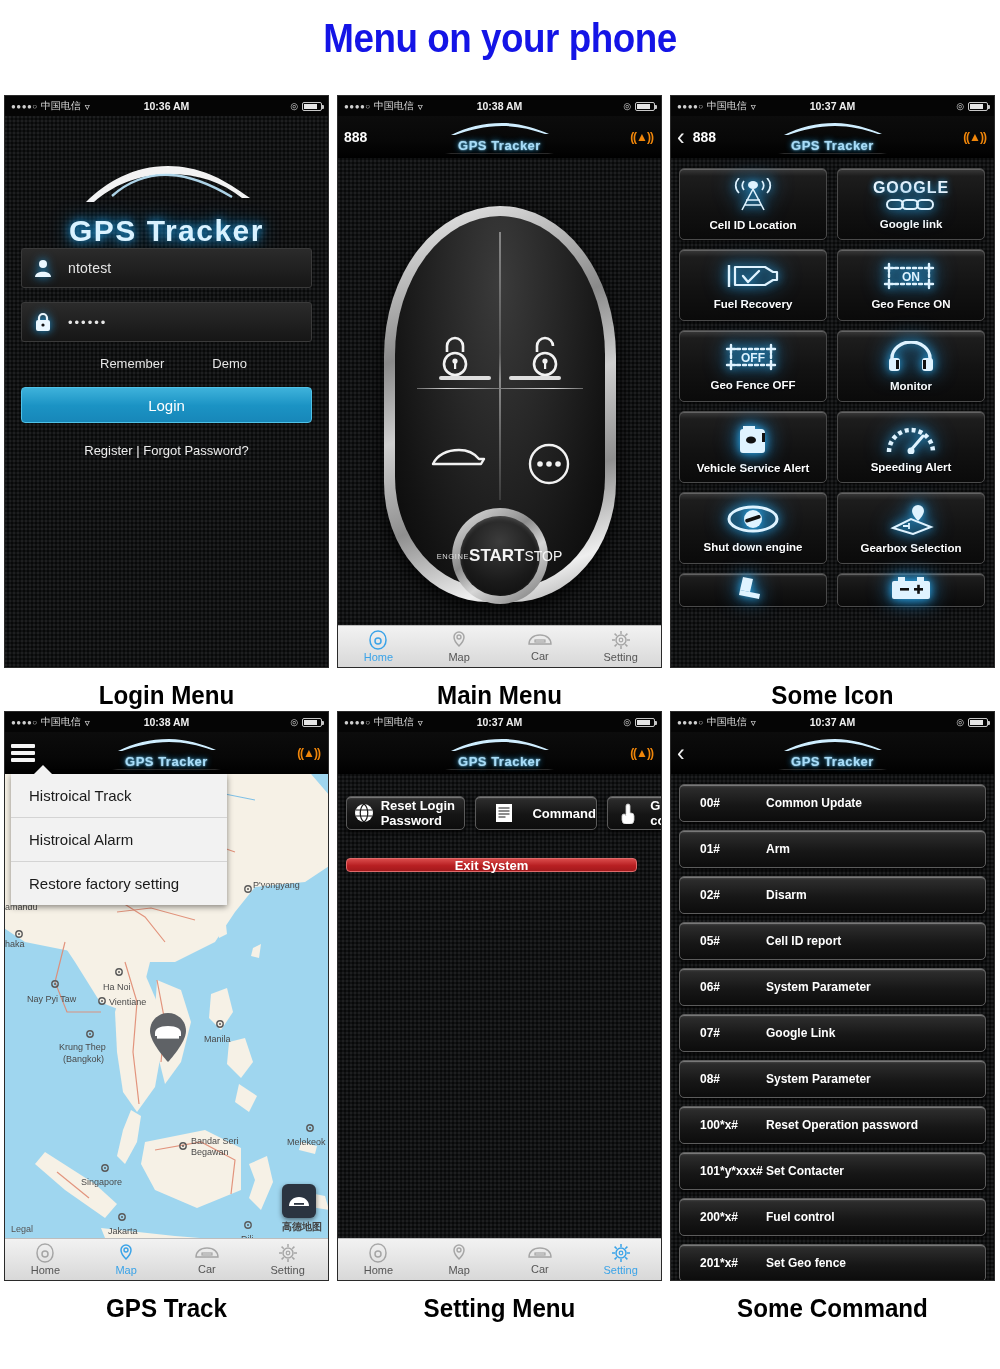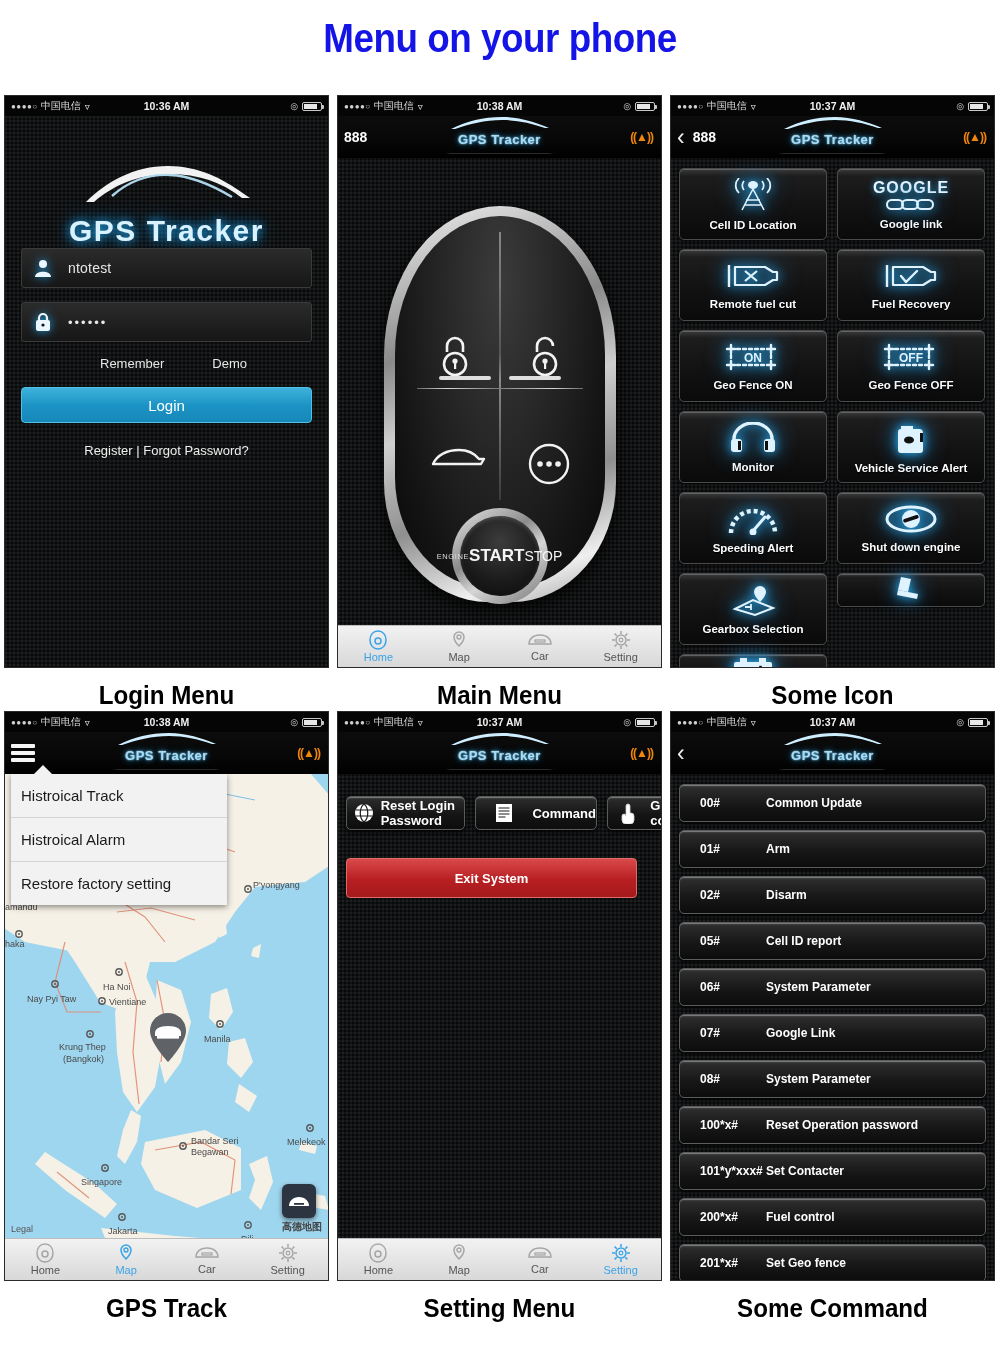--- a/index.html
+++ b/index.html
@@ -75,21 +75,21 @@
   }
   .sb-batt::after{content:"";position:absolute;right:-3px;top:2px;width:2px;height:4px;background:#c8c8c8;border-radius:0 1px 1px 0;}
   .sb-batt i{position:absolute;left:1px;top:1px;bottom:1px;width:70%;background:#e6e6e6;display:block;}
   .sb-lock { font-size: 9px; color:#cfcfcf; }
 
   
   .titlebar {
     position: relative; z-index: 4;
     height: 42px;
     background: linear-gradient(#0c0c0c,#070707 60%,#000);
-    display: flex; justify-content: center;
+    display: flex; align-items: center; justify-content: center;
   }
   .titlebar::after{
     content:"";position:absolute;left:0;right:0;bottom:0;height:5px;
     background:radial-gradient(ellipse 60% 160% at 50% -40%, #2a2a2a 40%, transparent 42%);
   }
   .brand { text-align:center; line-height:1; }
   .brand .carline { display:block; height:15px; }
   .brand .btxt {
     font-size: 13px; color:#a8dcf7; font-weight:bold; letter-spacing:0.5px;
     text-shadow: 0 0 6px #1c9fe0, 0 0 2px #cfefff;
@@ -206,21 +206,21 @@
   .set-list { position:relative; z-index:3; padding:22px 8px 0 8px; display:flex; flex-direction:row; gap:10px; }
   .set-row {
     height:34px; border-radius:5px;
     background: linear-gradient(#474747 0%, #2a2a2a 9%, #151515 55%, #0d0d0d 100%);
     border:1px solid #5a5a5a;
     box-shadow: inset 0 1px 0 rgba(255,255,255,0.28), 0 2px 4px rgba(0,0,0,0.8);
     display:flex; align-items:center; color:#fff; font-size:13px; font-weight:bold;
   }
   .set-row .si { width:56px; display:flex; align-items:center; justify-content:center; color:#fff;}
   .exit-btn {
-    position:relative; z-index:3; margin:28px 24px 0 8px; height:40px; border-radius:4px;
+    position:relative; z-index:3; margin:28px 24px 0 8px; height:14px; border-radius:4px;
     background: linear-gradient(#d94a4a,#b81f22 55%, #a4191c);
     border:1px solid #e06b6b;
     display:flex; align-items:center; justify-content:center;
     color:#fff; font-size:13px; font-weight:bold;
   }
 
   
   .cmd-list { position:relative; z-index:3; padding:10px 8px 0 8px; display:flex; flex-direction:column; gap:8px; }
   .cmd-row {
     height:38px; border-radius:5px;
@@ -237,21 +237,21 @@
   .map-svg { position:absolute; left:0; top:0; }
   .dropmenu {
     position:absolute; z-index:7; left:6px; top:62px; width:216px;
     background:#f2f2f2; box-shadow:0 2px 6px rgba(0,0,0,0.45);
   }
   .dropmenu::before{
     content:""; position:absolute; top:-9px; left:22px;
     border-left:10px solid transparent; border-right:10px solid transparent;
     border-bottom:10px solid #f2f2f2;
   }
-  .dm-item { padding:13px 10px; font-size:15px; color:#1a1a1a; border-bottom:1px solid #d4d4d4;}
+  .dm-item { padding:13px 18px; font-size:15px; color:#1a1a1a; border-bottom:1px solid #d4d4d4;}
   .dm-item:last-child{border-bottom:none;}
   .map-pin { position:absolute; z-index:6; left:142px; top:300px; }
   .map-btn {
     position:absolute; z-index:6; right:12px; bottom:62px;
     width:34px; height:34px; border-radius:6px;
     background:#2b3440; display:flex; align-items:center; justify-content:center;
     box-shadow:0 2px 5px rgba(0,0,0,0.5);
   }
   .map-legal{position:absolute; z-index:6; left:6px; bottom:46px; font-size:9px; color:#555;}
   .map-credit{position:absolute; z-index:6; right:6px; bottom:46px; font-size:10px; color:#444; font-weight:bold;}
@@ -498,30 +498,20 @@
             <span class="gl">
               <svg width="52" height="13" viewBox="0 0 52 13">
                   <rect x="2" y="2" width="16" height="9" rx="4.5" fill="none" stroke="#dff3ff" stroke-width="2"></rect>
                   <rect x="17" y="2" width="16" height="9" rx="4.5" fill="none" stroke="#dff3ff" stroke-width="2"></rect>
                   <rect x="32" y="2" width="16" height="9" rx="4.5" fill="none" stroke="#dff3ff" stroke-width="2"></rect>
                 </svg>
             </span>
             <span class="ic-label">Google link</span>
           </div>
 
-          <div class="icon-cell">
-            <span class="gl">
-              <svg width="56" height="30" viewBox="0 0 56 30">
-                  <path d="M10 6 h30 l8 5 h4 v8 h-4 l-8 5 h-30 Z" fill="none" stroke="#dff3ff" stroke-width="2.2" stroke-linejoin="round"></path>
-                  <path d="M4 4 v22" stroke="#dff3ff" stroke-width="2.4"></path>
-                  <path d="M20 10 l12 10 M32 10 l-12 10" stroke="#dff3ff" stroke-width="2.2"></path>
-                </svg>
-            </span>
-            <span class="ic-label">Remote fuel cut</span>
-          </div>
 
           <div class="icon-cell">
             <span class="gl">
               <svg width="56" height="30" viewBox="0 0 56 30">
                   <path d="M10 6 h30 l8 5 h4 v8 h-4 l-8 5 h-30 Z" fill="none" stroke="#dff3ff" stroke-width="2.2" stroke-linejoin="round"></path>
                   <path d="M4 4 v22" stroke="#dff3ff" stroke-width="2.4"></path>
                   <path d="M18 15 l5 6 l11 -11" fill="none" stroke="#dff3ff" stroke-width="2.4" stroke-linecap="round" stroke-linejoin="round"></path>
                 </svg>
             </span>
             <span class="ic-label">Fuel Recovery</span>

